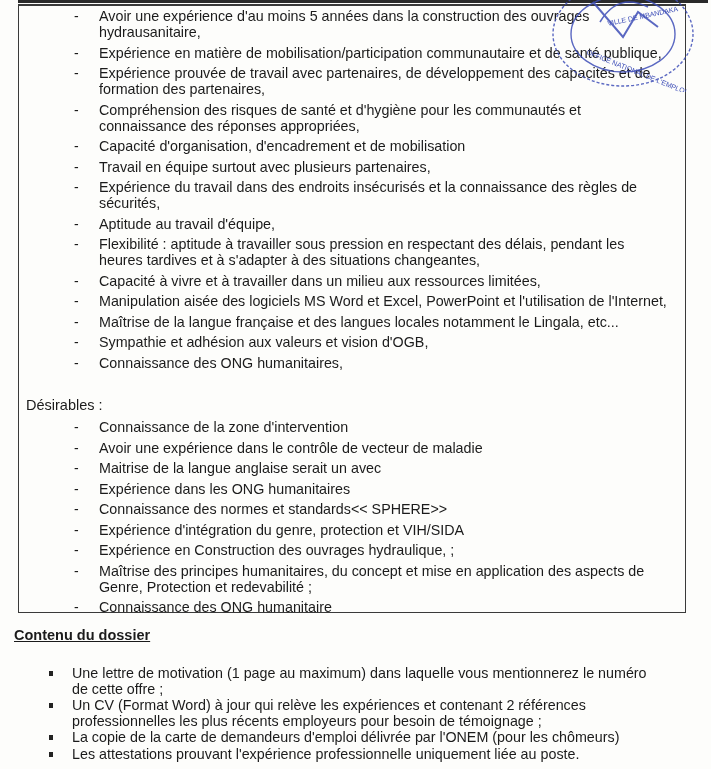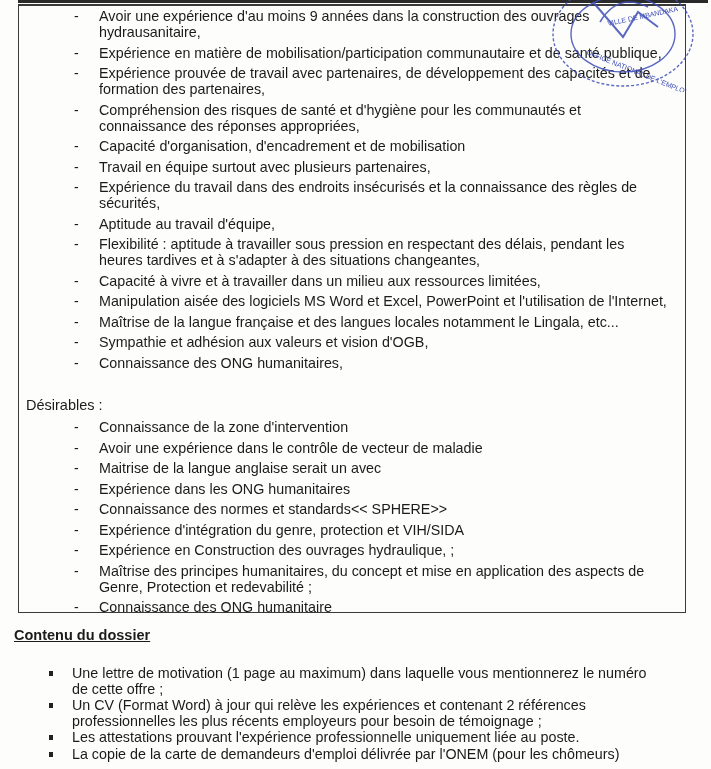--- a/index.html
+++ b/index.html
@@ -54,21 +54,21 @@
     position: absolute; left: 49px; top: 5px; width: 4px; height: 5px; background: #222;
   }
 </style>
 </head>
 <body>
 
 <div class="top-rule"></div>
 
 <div class="box">
   <ul class="dash" id="req-list">
-      <li><span class="dash-mark">-</span><span>Avoir une expérience d'au moins 9 années dans la construction des ouvrages hydrausanitaire,</span></li>
+      <li><span class="dash-mark">-</span><span>Avoir une expérience d'au moins 5 années dans la construction des ouvrages hydrausanitaire,</span></li>
       <li><span class="dash-mark">-</span><span>Expérience en matière de mobilisation/participation communautaire et de santé publique,</span></li>
       <li><span class="dash-mark">-</span><span>Expérience prouvée de travail avec partenaires, de développement des capacités et de formation des partenaires,</span></li>
       <li><span class="dash-mark">-</span><span>Compréhension des risques de santé et d'hygiène pour les communautés et connaissance des réponses appropriées,</span></li>
       <li><span class="dash-mark">-</span><span>Capacité d'organisation, d'encadrement et de mobilisation</span></li>
       <li><span class="dash-mark">-</span><span>Travail en équipe surtout avec plusieurs partenaires,</span></li>
       <li><span class="dash-mark">-</span><span>Expérience du travail dans des endroits insécurisés et la connaissance des règles de sécurités,</span></li>
       <li><span class="dash-mark">-</span><span>Aptitude au travail d'équipe,</span></li>
       <li><span class="dash-mark">-</span><span>Flexibilité : aptitude à travailler sous pression en respectant des délais, pendant les heures tardives et à s'adapter à des situations changeantes,</span></li>
       <li><span class="dash-mark">-</span><span>Capacité à vivre et à travailler dans un milieu aux ressources limitées,</span></li>
       <li><span class="dash-mark">-</span><span>Manipulation aisée des logiciels MS Word et Excel, PowerPoint et l'utilisation de l'Internet,</span></li>
@@ -98,15 +98,15 @@
     <path d="M62 40 Q80 10 110 25" stroke-width="1.6"></path>
   </g>
   <text x="70" y="44" font-size="7" fill="#3f4fb8" font-family="Liberation Sans, sans-serif" transform="rotate(-12 70 44)">VILLE DE MBANDAKA</text>
   <text x="48" y="72" font-size="7" fill="#3f4fb8" font-family="Liberation Sans, sans-serif" transform="rotate(22 48 72)">OFFICE NATIONAL DE L'EMPLOI</text>
 </svg>
 
 <div class="dossier-heading">Contenu du dossier</div>
 <ul class="sq" id="dos-list">
     <li><span class="sq-mark"></span><span>Une lettre de motivation (1 page au maximum) dans laquelle vous mentionnerez le numéro de cette offre ;</span></li>
     <li><span class="sq-mark"></span><span>Un CV (Format Word) à jour qui relève les expériences et contenant 2 références professionnelles les plus récents employeurs pour besoin de témoignage ;</span></li>
+    <li><span class="sq-mark"></span><span>La copie de la carte de demandeurs d'emploi délivrée par l'ONEM (pour les chômeurs)</span></li>
     <li><span class="sq-mark"></span><span>Les attestations prouvant l'expérience professionnelle uniquement liée au poste.</span></li>
-    <li><span class="sq-mark"></span><span>La copie de la carte de demandeurs d'emploi délivrée par l'ONEM (pour les chômeurs)</span></li>
   </ul>
 
 </body></html>

